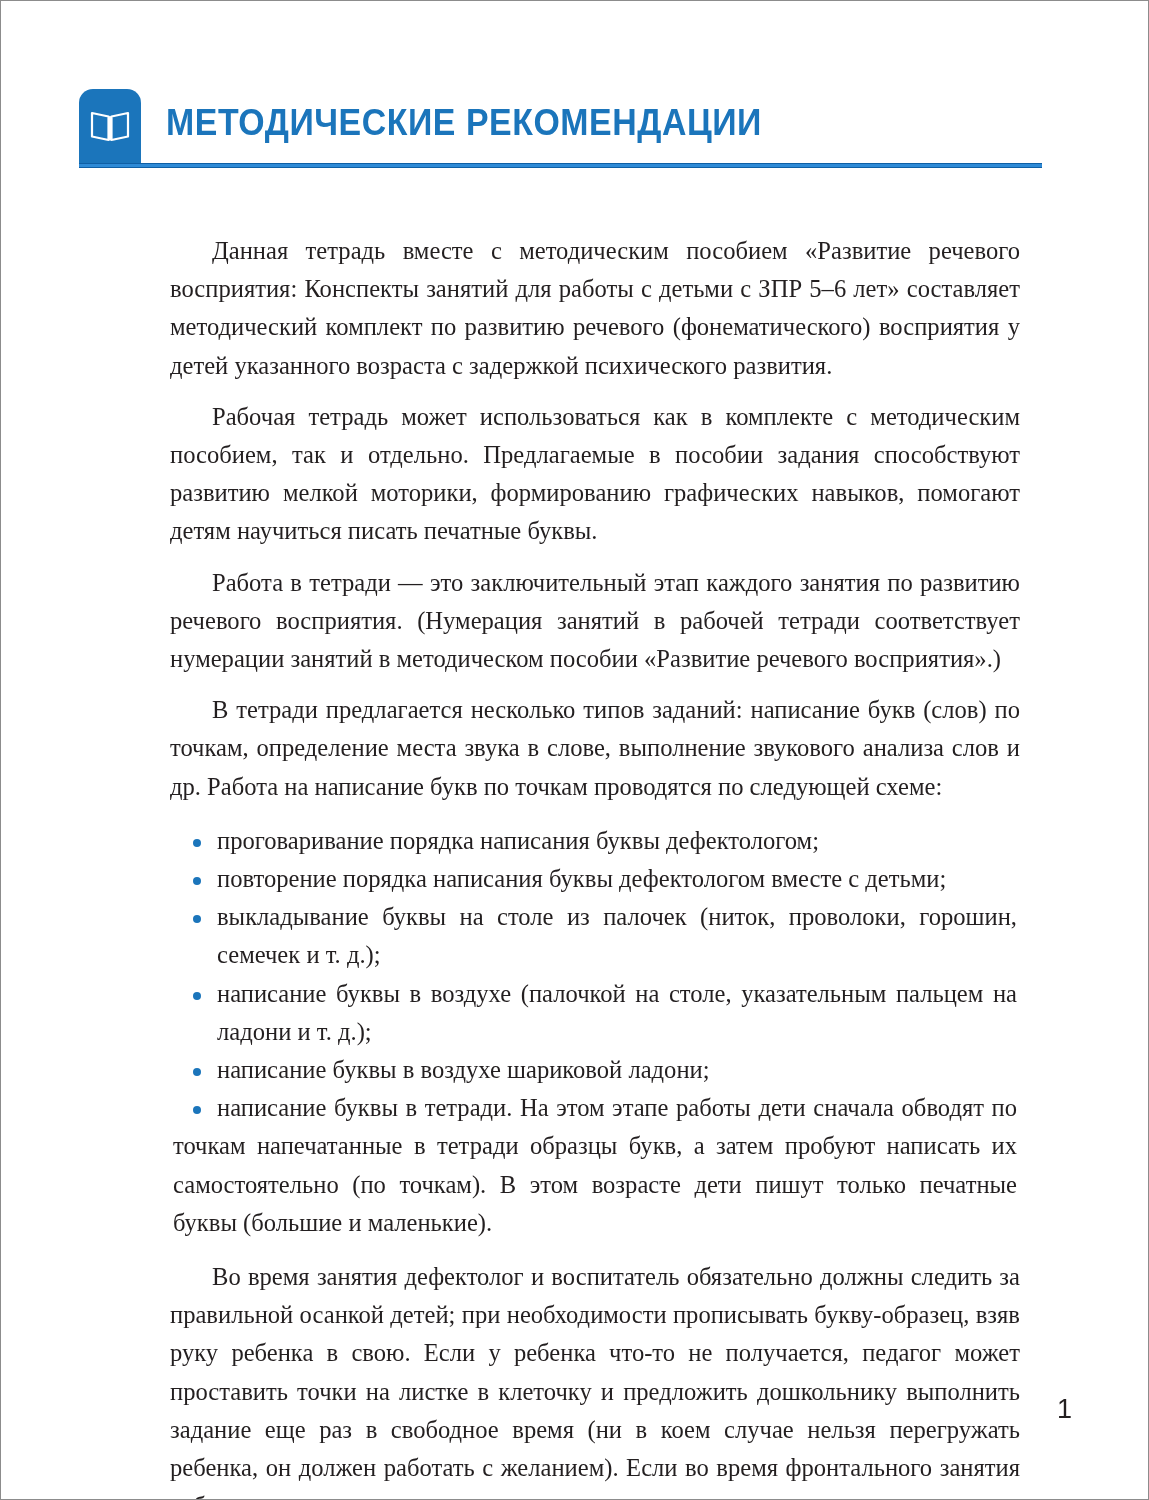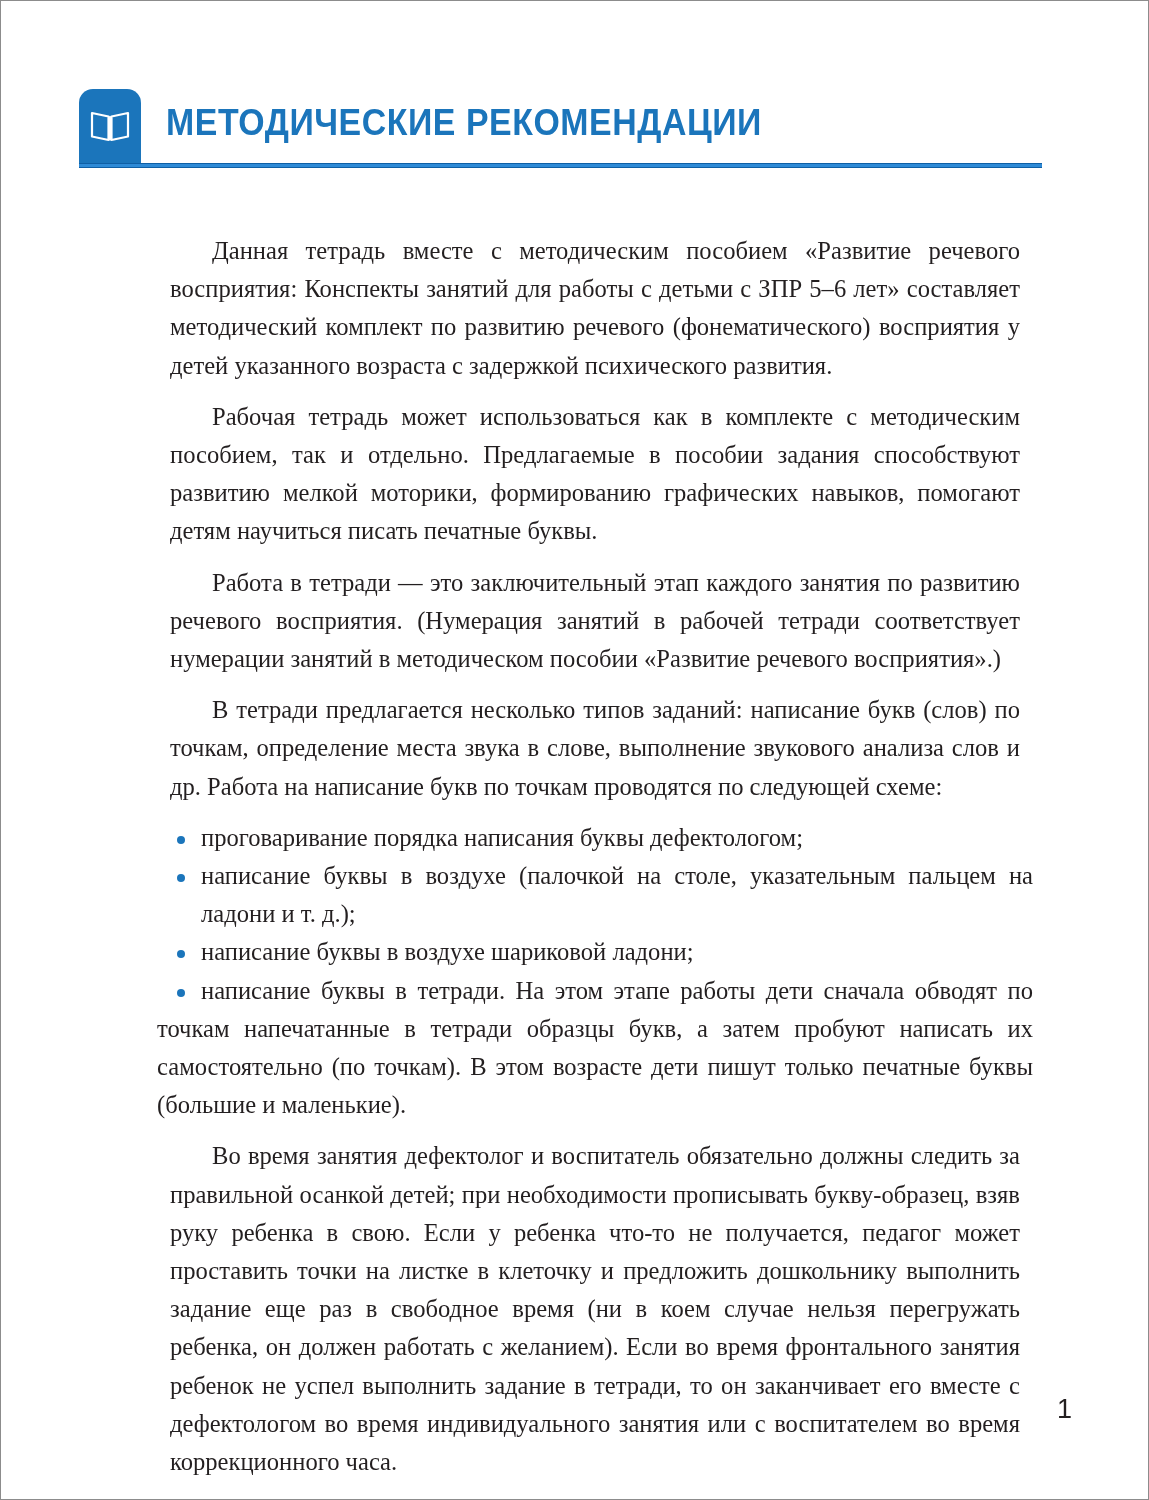--- a/index.html
+++ b/index.html
@@ -89,21 +89,21 @@
 
   .para {
     margin: 13px;
     text-indent: 42px;
     hyphens: none;
   }
 
   
   .bullet-list {
     list-style: none;
-    margin: 0;
+    margin: 16px;
     padding: 0;
   }
 
   .bullet-item {
     position: relative;
     padding-left: 44px;
     text-align: justify;
   }
 
   .bullet-item::before {
@@ -158,20 +158,22 @@
 
   <div class="content">
 
     <p class="para">Данная тетрадь вместе с методическим пособием «Развитие речевого восприятия: Конспекты занятий для работы с детьми с ЗПР 5–6 лет» составляет методический комплект по развитию речевого (фонематического) восприятия у детей указанного возраста с задержкой психического развития.</p>
     <p class="para">Рабочая тетрадь может использоваться как в комплекте с методическим пособием, так и отдельно. Предлагаемые в пособии задания способствуют развитию мелкой моторики, формированию графических навыков, помогают детям научиться писать печатные буквы.</p>
     <p class="para">Работа в тетради — это заключительный этап каждого занятия по развитию речевого восприятия. (Нумерация занятий в рабочей тетради соответствует нумерации занятий в методическом пособии «Развитие речевого восприятия».)</p>
     <p class="para">В тетради предлагается несколько типов заданий: написание букв (слов) по точкам, определение места звука в слове, выполнение звукового анализа слов и др. Работа на написание букв по точкам проводятся по следующей схеме:</p>
 
     <ul class="bullet-list">
       <li class="bullet-item">проговаривание порядка написания буквы дефектологом;</li>
+      <li class="bullet-item">повторение порядка написания буквы дефектологом вместе с детьми;</li>
+      <li class="bullet-item">выкладывание буквы на столе из палочек (ниток, проволоки, горошин, семечек и т. д.);</li>
       <li class="bullet-item">написание буквы в воздухе (палочкой на столе, указательным пальцем на ладони и т. д.);</li>
       <li class="bullet-item">написание буквы в воздухе шариковой ладони;</li>
       <li class="bullet-item full-measure">написание буквы в тетради. На этом этапе работы дети сначала обводят по точкам напечатанные в тетради образцы букв, а затем пробуют написать их самостоятельно (по точкам). В этом возрасте дети пишут только печатные буквы (большие и маленькие).</li>
     </ul>
 
     <p class="para">Во время занятия дефектолог и воспитатель обязательно должны следить за правильной осанкой детей; при необходимости прописывать букву-образец, взяв руку ребенка в свою. Если у ребенка что-то не получается, педагог может проставить точки на листке в клеточку и предложить дошкольнику выполнить задание еще раз в свободное время (ни в коем случае нельзя перегружать ребенка, он должен работать с желанием). Если во время фронтального занятия ребенок не успел выполнить задание в тетради, то он заканчивает его вместе с дефектологом во время индивидуального занятия или с воспитателем во время коррекционного часа.</p>
   </div>
 
   <div class="page-number">1</div>
 

